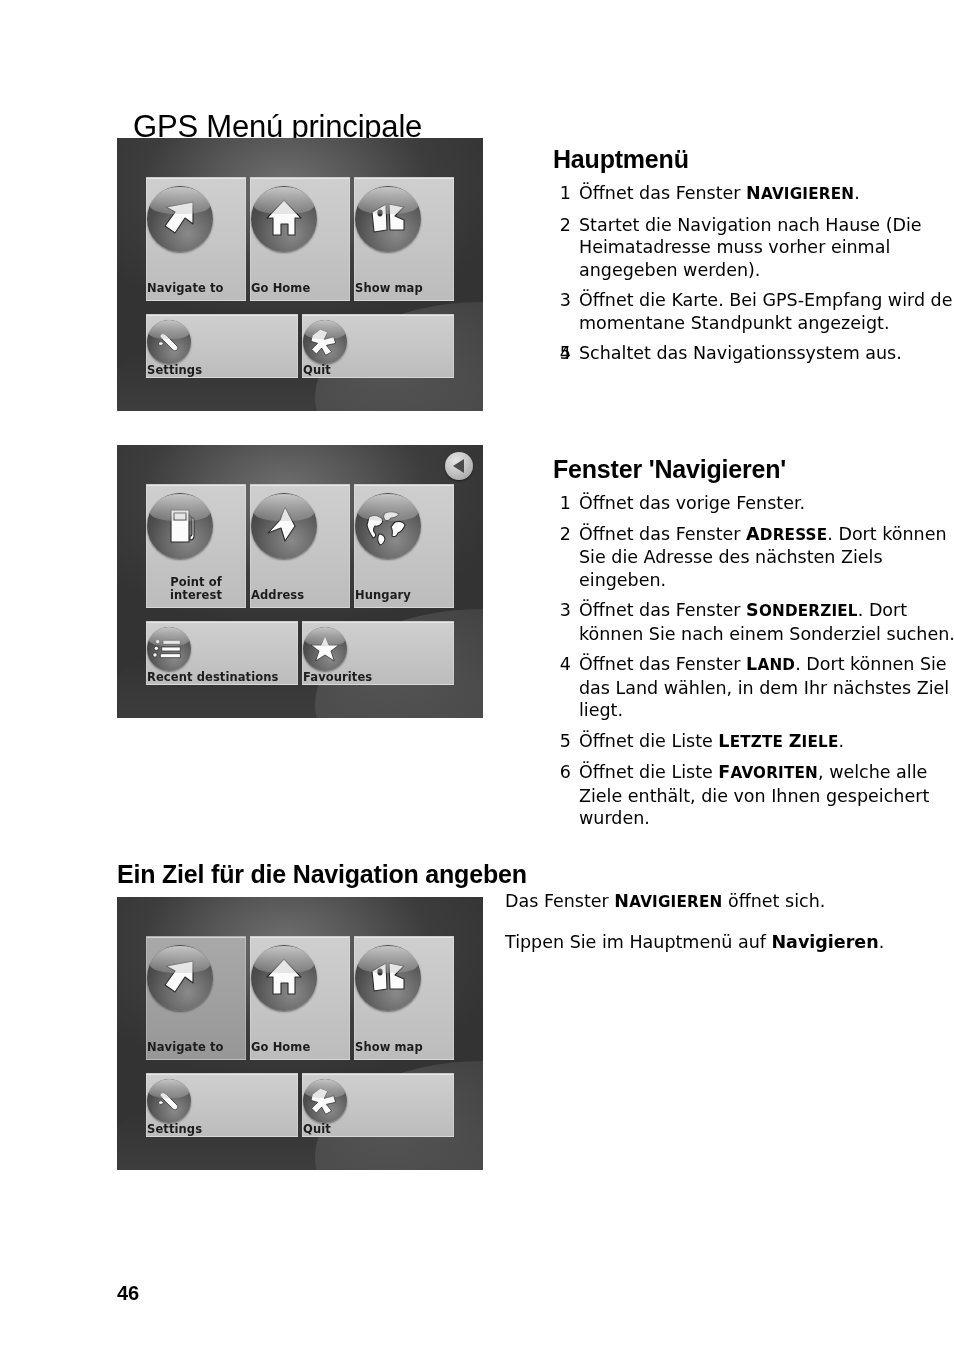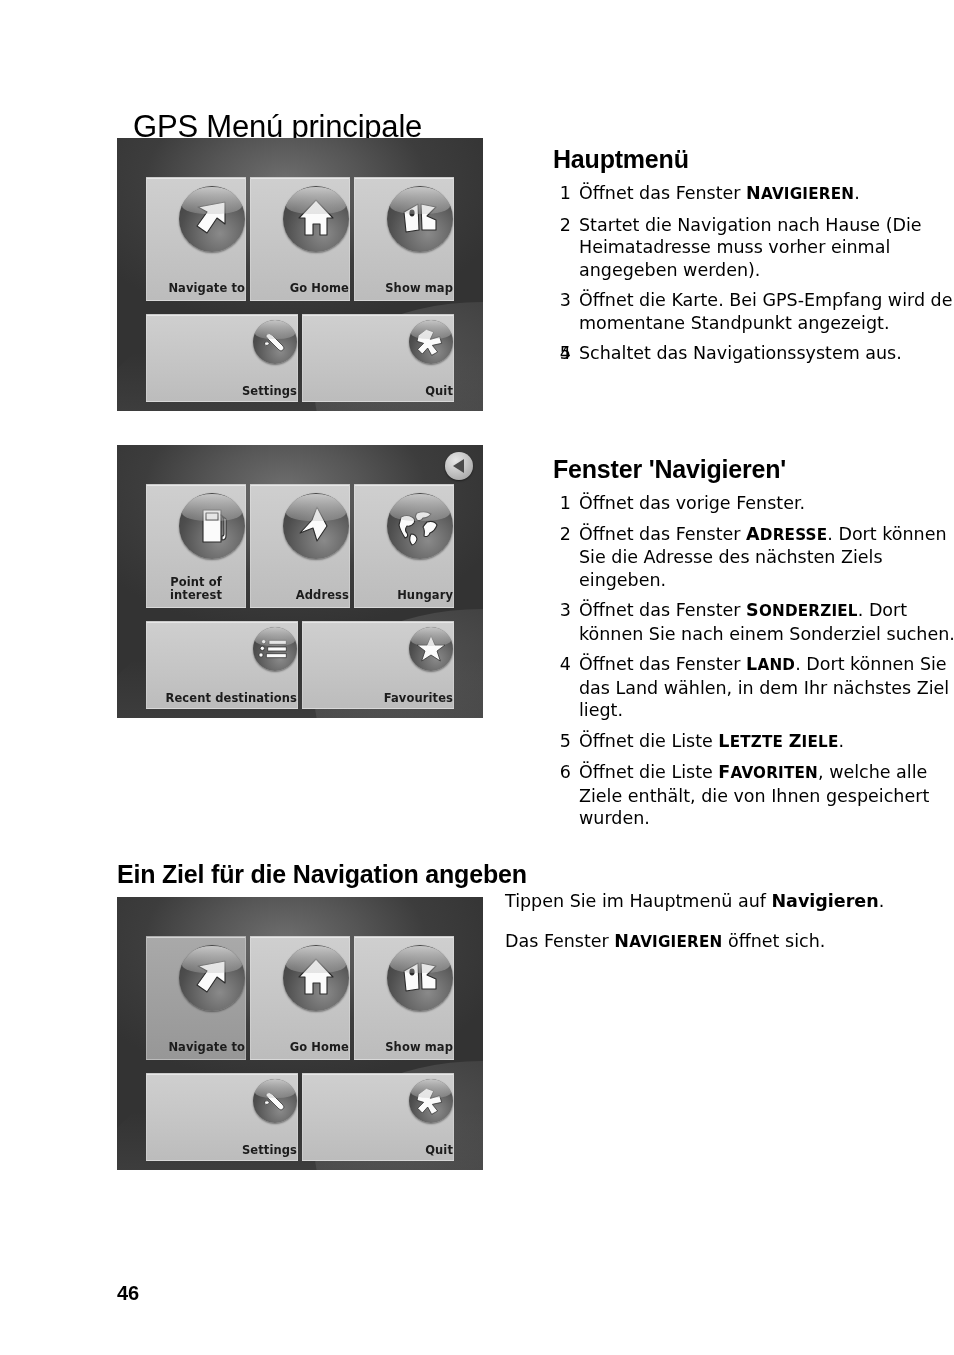--- a/index.html
+++ b/index.html
@@ -135,31 +135,31 @@
     inset: 0;
     padding: 39px 29px 24px 29px;
     box-sizing: border-box;
     z-index: 3;
   }
   .row {
     display: flex;
     gap: 4px;
   }
   .row.r1 { height: 124px; margin-bottom: 13px; }
-  .row.r2 { height: 88px; }
+  .row.r2 { height: 64px; }
 
   .tile {
     position: relative;
     flex: 1;
     background: linear-gradient(180deg, #cfcfcf 0%, #c5c5c5 55%, #bcbcbc 100%);
     border: 1px solid rgba(255,255,255,0.22);
     box-shadow: inset 0 1px 0 rgba(255,255,255,0.5);
     display: flex;
     flex-direction: column;
-    align-items: flex-end;
+    align-items: flex-start;
     justify-content: flex-start;
     padding-top: 8px;
     box-sizing: border-box;
   }
   .tile.pressed {
     background: linear-gradient(180deg, #a9a9a9 0%, #9f9f9f 55%, #979797 100%);
   }
   .tile.wide { flex: 1; }
   .row.r2 .tile { padding-top: 5px; }
 
@@ -439,19 +439,19 @@
                 <polygon class="glyph" points="26,14 37,18 32,29 46,25 49,35 35,38 43,48 34,53 28,42 20,51 13,44 22,35 12,32 14,23"></polygon>
               </svg>
           </div>
           <div class="label">Quit</div>
         </div>
       </div>
     </div>
   </div>
 
   <div id="block-ziel">
+      <p>Das Fenster <span class="sc"><span class="cap">N</span>AVIGIEREN</span> öffnet sich.</p>
       <p>Tippen Sie im Hauptmenü auf <b class="plain">Navigieren</b>.</p>
-      <p>Das Fenster <span class="sc"><span class="cap">N</span>AVIGIEREN</span> öffnet sich.</p>
     </div>
 
   <div class="page-num">46</div>
 
 </div>
 
 </body></html>

